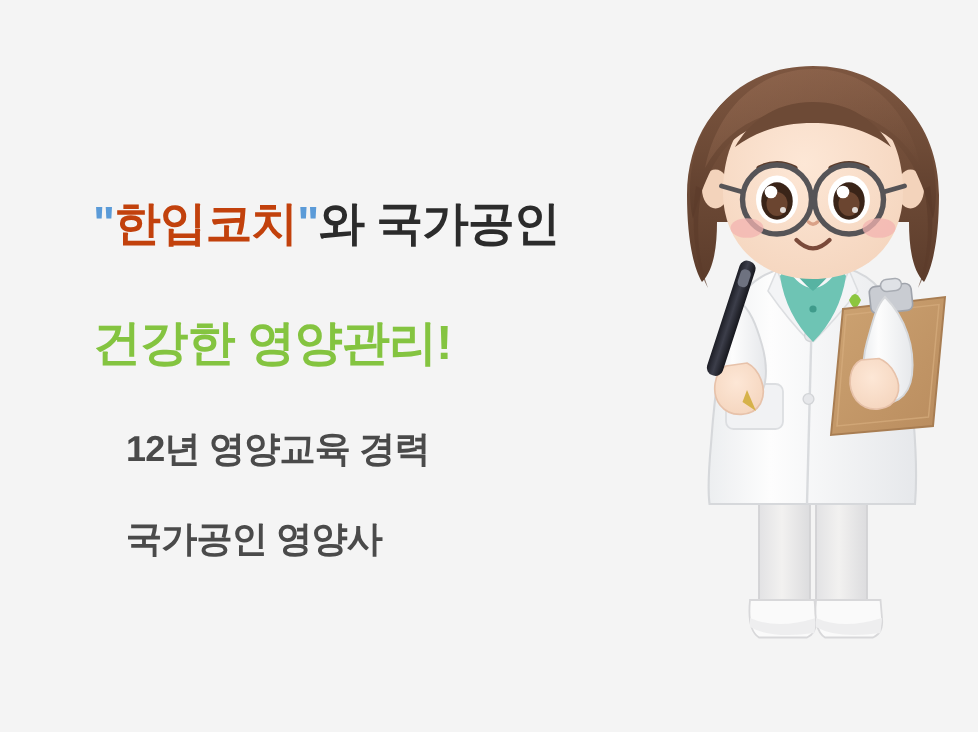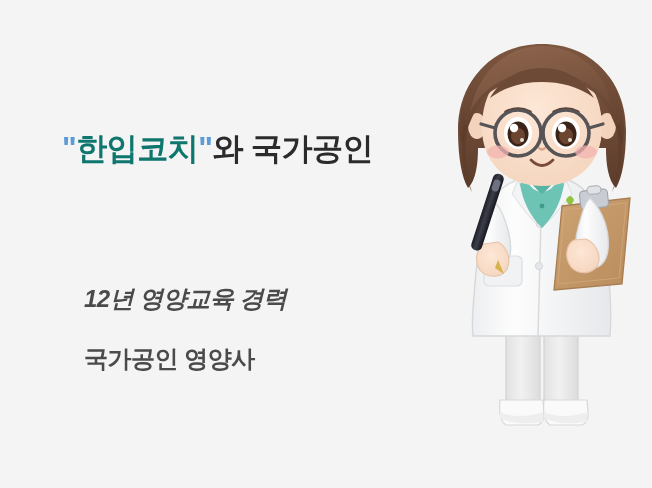--- a/index.html
+++ b/index.html
@@ -26,34 +26,33 @@
     white-space:nowrap;
     font-family:"Liberation Sans", sans-serif;
     font-weight:700;
     letter-spacing:-0.5px;
   }
   #line-1{
     left:62px;top:128px;
     font-size:31px;
     color:#2b2b2b;
   }
-  #line-1 .brand{ color:#0f766e; }
+  #line-1 .brand{ color:#c2410c; }
   #line-1 .qm{ color:#5b9bd8; font-weight:700; }
 
   #line-2{
     left:62px;top:207px;
     font-size:32px;
     color:#84c440;
   }
   #line-3{
     left:84px;top:283px;
     font-size:24px;
     font-weight:600;
     color:#4a4a4a;
-    font-style:italic;
   }
   #line-4{
     left:84px;top:343px;
     font-size:24px;
     font-weight:600;
     color:#4a4a4a;
     text-align:right;
   }
 
   
@@ -68,20 +67,21 @@
 <body>
 
 <div id="poster">
 
   <div id="copy">
 
     <div class="line" id="line-1">
       <span class="qm">"</span><span class="brand">한입코치</span><span class="qm">"</span><span>와 국가공인</span>
     </div>
 
+    <div class="line" id="line-2">건강한 영양관리!</div>
 
     <div class="line" id="line-3">12년 영양교육 경력</div>
     <div class="line" id="line-4">국가공인 영양사</div>
 
   </div>
 
   <div id="character">
     <svg viewBox="0 0 238 420" xmlns="http://www.w3.org/2000/svg">
       <defs>
         <linearGradient id="hairG" x1="0" y1="0" x2="0" y2="1">

